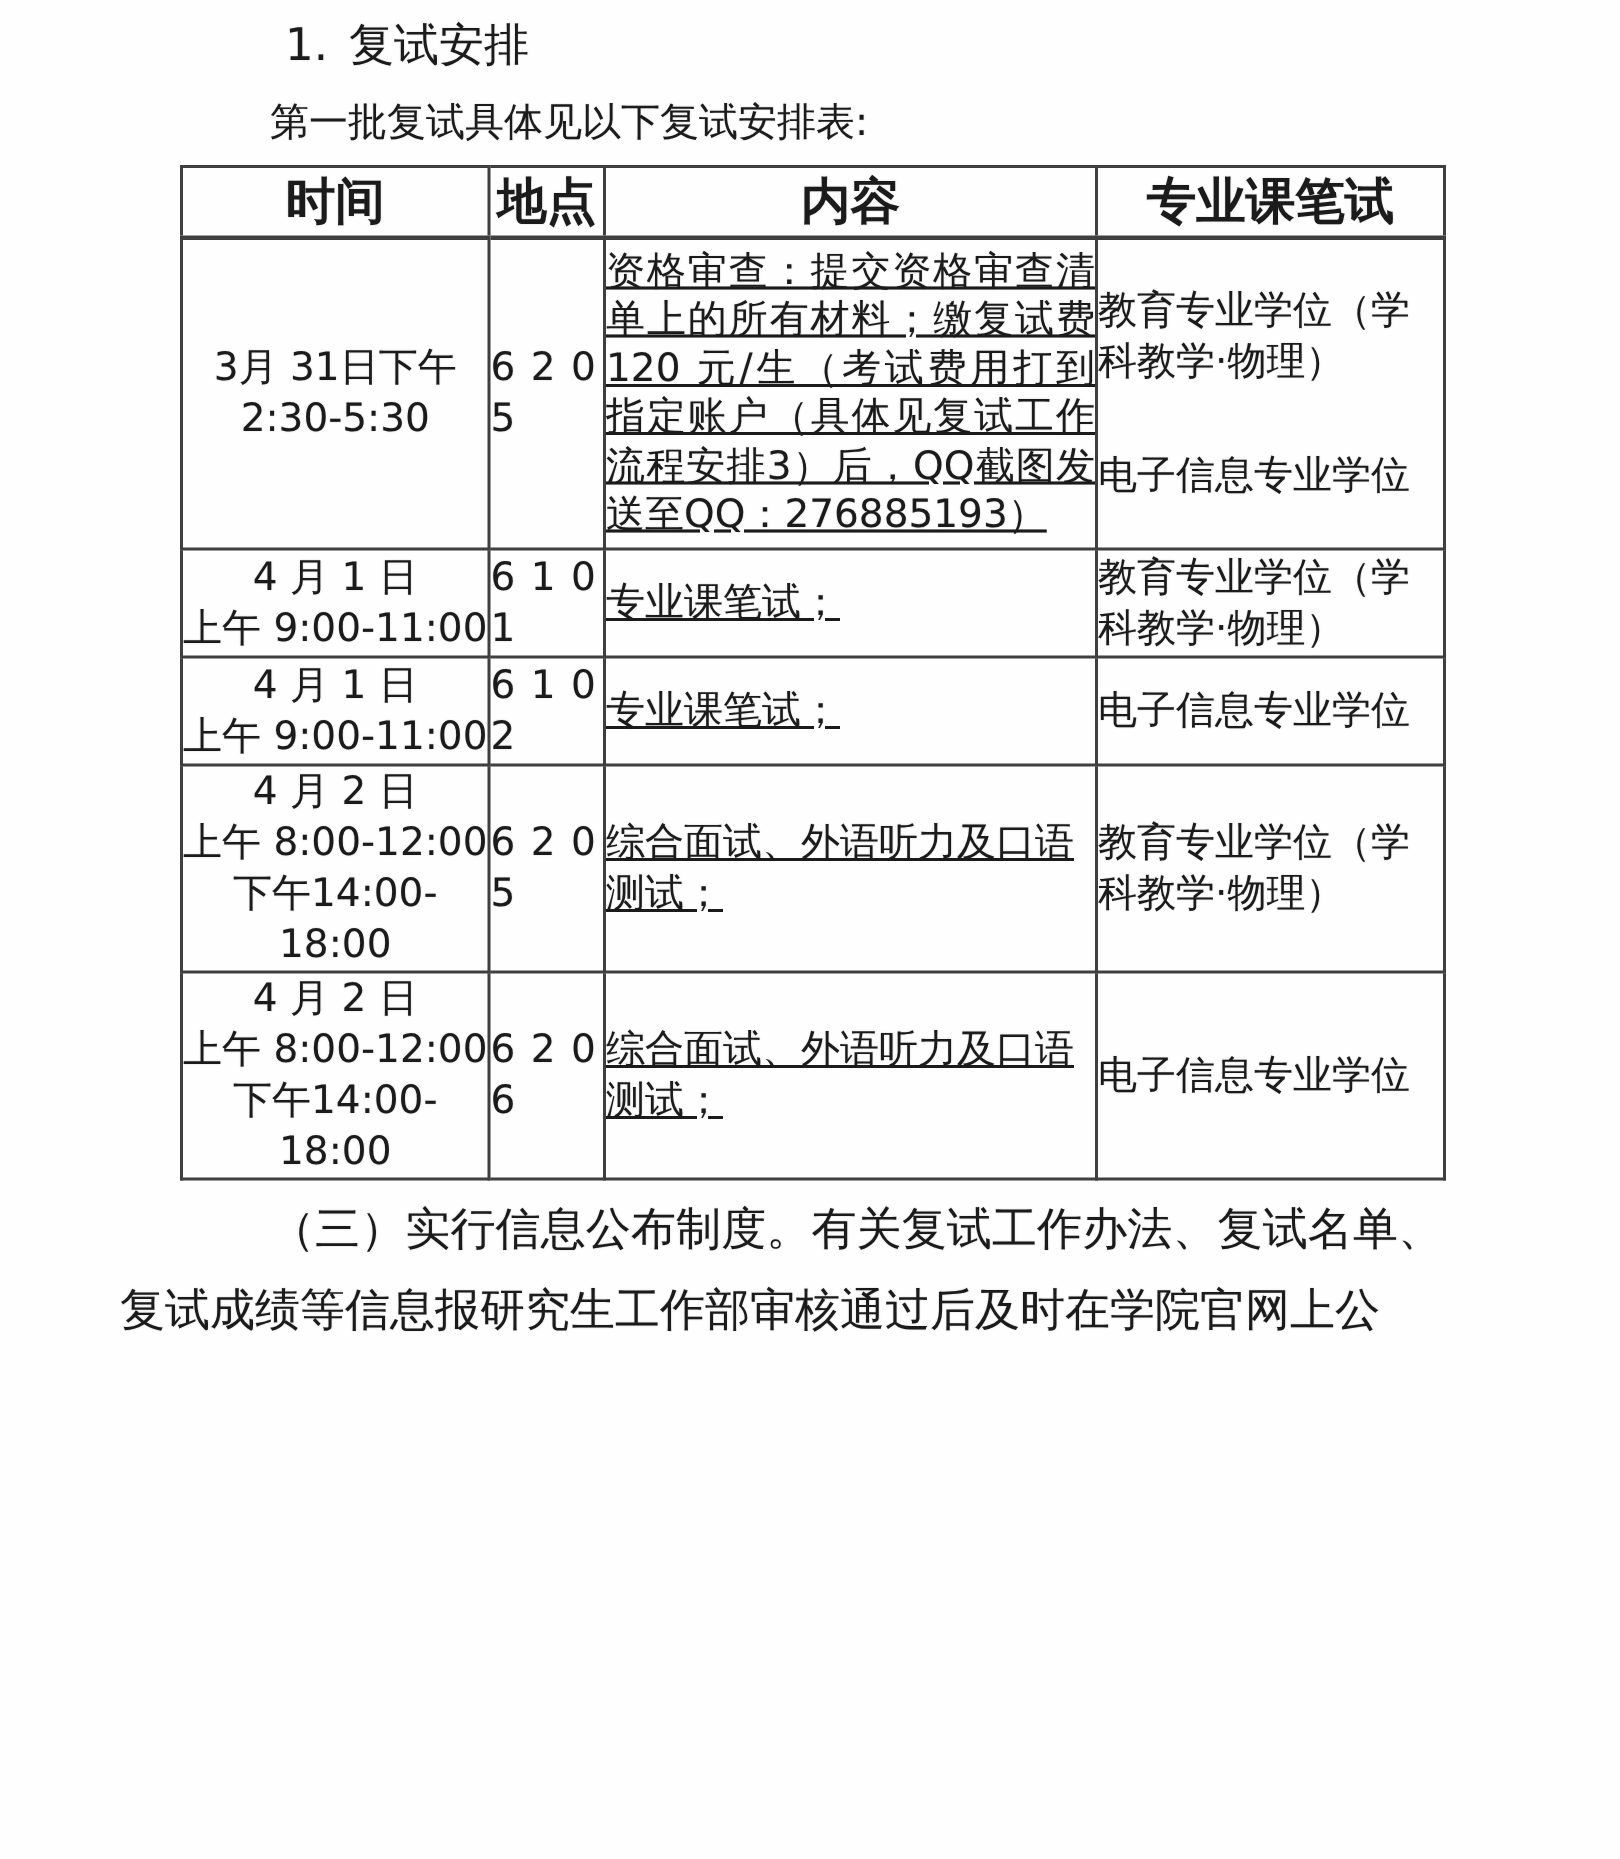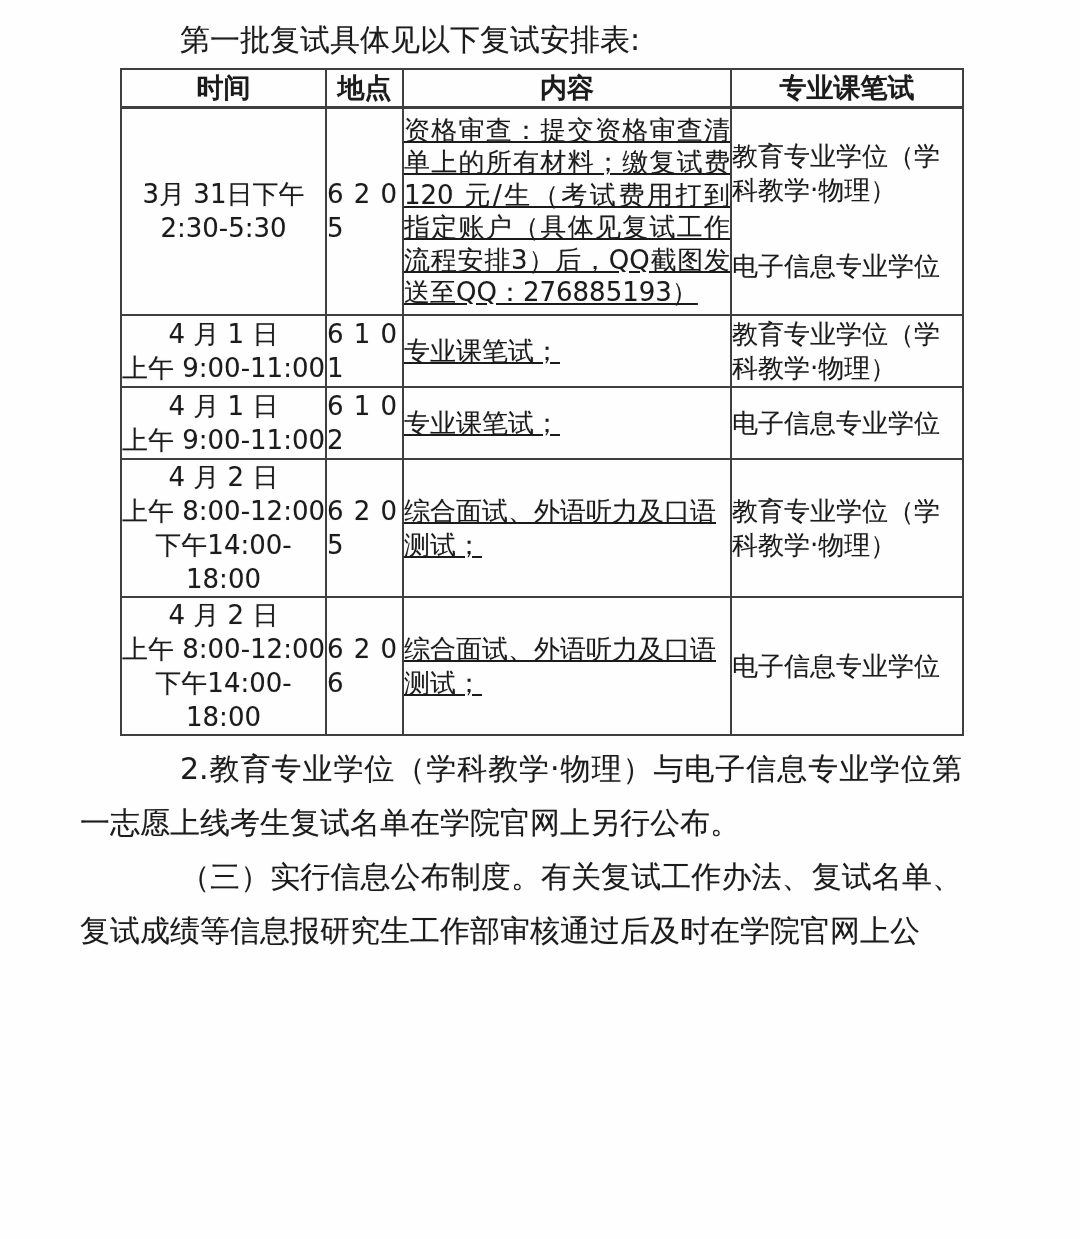--- a/index.html
+++ b/index.html
@@ -21,21 +21,21 @@
     text-shadow: 0 0 1px rgba(70,70,70,0.35);
   }
   .heading {
     font-size: 30px;
     line-height: 42px;
     margin-left: 110px;
     white-space: nowrap;
   }
   .heading .num { margin-right: 14px; }
   .intro {
-    font-size: 30px;
+    font-size: 26px;
     line-height: 40px;
     margin-top: 10px;
     margin-left: 100px;
     white-space: nowrap;
   }
   table.schedule {
     border-collapse: collapse;
     table-layout: fixed;
     margin-left: 40px;
     margin-top: 8px;
@@ -43,21 +43,21 @@
     font-size: 26px;
   }
   table.schedule th,
   table.schedule td {
     border: 2px solid #3f3f3f;
     padding: 0;
     box-sizing: border-box;
   }
   table.schedule thead th {
     height: 37px;
-    font-size: 27px;
+    font-size: 33px;
     font-weight: bold;
     text-align: center;
     vertical-align: middle;
     border-bottom-width: 3px;
   }
   td.c-time {
     text-align: center;
     vertical-align: middle;
     line-height: 34px;
   }
@@ -98,20 +98,23 @@
     margin: 0;
     text-indent: 100px;
     text-align: justify;
   }
 </style>
 </head>
 <body>
 
 <div class="page">
 
+  <div class="heading">
+    <span class="num">1.</span><span>复试安排</span>
+  </div>
 
   <div class="intro">第一批复试具体见以下复试安排表:</div>
 
   <table class="schedule">
     <colgroup>
       <col style="width:205px">
       <col style="width:77px">
       <col style="width:328px">
       <col style="width:232px">
     </colgroup>
@@ -204,17 +207,16 @@
           <div>综合面试、外语听力及口语测试；</div>
         </td>
         <td class="c-part">
           <div class="part">电子信息专业学位</div>
         </td>
       </tr>
     </tbody>
   </table>
 
   <div class="notes">
-    <p>2.教育专业学位（学科教学·物理）与电子信息专业学位第一志愿上线考生复试名单在学院官网上另行公布。</p>
     <p>（三）实行信息公布制度。有关复试工作办法、复试名单、复试成绩等信息报研究生工作部审核通过后及时在学院官网上公</p>
   </div>
 
 </div>
 
 </body></html>

